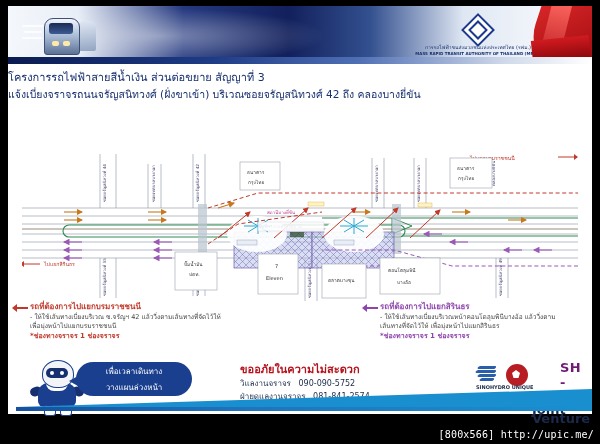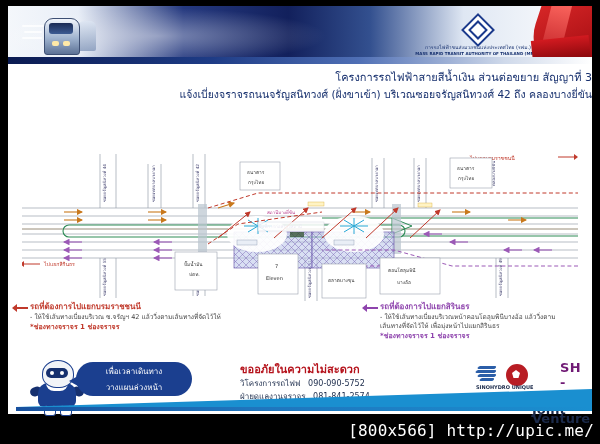--- a/index.html
+++ b/index.html
@@ -41,21 +41,21 @@
       background:linear-gradient(180deg,#d21a20,#7d0509)!important;}
   
   .mrta{position:absolute;left:395px;top:12px;width:150px;text-align:center;}
   .mrta .dia{margin:0 auto;width:20px;height:20px;transform:rotate(45deg);
       border:2px solid #1b3a8c;background:#fff;position:relative;}
   .mrta .dia:before{content:"";position:absolute;left:3px;top:3px;right:3px;bottom:3px;border:2px solid #1b3a8c;}
   .mrta .l1{font-size:5px;color:#16306f;margin-top:2px;line-height:7px;white-space:nowrap;}
   .mrta .l2{font-size:4px;color:#16306f;font-weight:bold;line-height:6px;white-space:nowrap;}
 
   
-  .head-txt{position:absolute;left:0;top:64px;width:584px;text-align:right;color:#17306e;}
+  .head-txt{position:absolute;left:0;top:64px;width:584px;text-align:left;color:#17306e;}
   .head-txt div{line-height:16px;font-size:10.5px;white-space:nowrap;}
   .head-txt .l1{font-size:11px;}
 
   
   .map{position:absolute;left:14px;top:140px;width:556px;height:160px;}
   .map svg{display:block;}
 
   
   .note{position:absolute;}
   .note .ttl{font-size:8px;font-weight:bold;margin:0 0 1px 0;line-height:10px;white-space:nowrap;}
@@ -110,21 +110,21 @@
   .jv-code{position:absolute;left:40px;top:30px;font-size:4.5px;color:#555;white-space:nowrap;}
 
   
   .wedge{position:absolute;left:8px;top:383px;width:576px;height:22px;overflow:hidden;}
   .wedge .w1{position:absolute;left:0;bottom:4px;width:576px;height:18px;background:#1a8fd0;
       clip-path:polygon(0 100%,100% 0,100% 100%);}
   .wedge .w2{position:absolute;left:0;bottom:0;width:576px;height:4px;
       background:linear-gradient(90deg,#17509e,#1f74bd 40%,#1a8fd0);}
 
   
-  .wm{position:absolute;right:6px;bottom:4px;font-size:16px;color:#fff;letter-spacing:.2px;
+  .wm{position:absolute;right:6px;bottom:4px;font-size:10px;color:#fff;letter-spacing:.2px;
       font-family:"DejaVu Sans Mono","Liberation Mono",monospace;white-space:nowrap;}
 
   .v-lab{font-size:4.2px;fill:#3a3a6a;}
 </style>
 </head>
 <body>
 
 <div id="shot">
   <div class="sheet">
 
@@ -325,20 +325,21 @@
       </svg>
     </div>
 
     <div class="note note-l">
       <div class="arrowmark">
           <span class="hd"></span>
           <span class="sh"></span>
         </div>
       <div class="ttl">รถที่ต้องการไปแยกบรมราชชนนี</div>
       <div class="ln">- ให้ใช้เส้นทางเบี่ยงบริเวณ ซ.จรัญฯ 42 แล้ววิ่งตามเส้นทางที่จัดไว้ให้</div>
+      <div class="ln">เพื่อมุ่งหน้าไปแยกบรมราชชนนี</div>
       <div class="star">*ช่องทางจราจร 1 ช่องจราจร</div>
     </div>
 
     <div class="note note-r">
       <div class="arrowmark">
           <span class="hd"></span>
           <span class="sh"></span>
         </div>
       <div class="ttl">รถที่ต้องการไปแยกสิรินธร</div>
       <div class="ln">- ให้ใช้เส้นทางเบี่ยงบริเวณหน้าคอนโดลุมพินีบางอ้อ แล้ววิ่งตาม</div>
@@ -359,21 +360,21 @@
       <div class="m-leg" style="left:32px;"></div>
     </div>
     <div class="bubble">
       <div>เพื่อเวลาเดินทาง</div>
       <div>วางแผนล่วงหน้า</div>
     </div>
 
     <div class="apol">
       <div class="t">ขออภัยในความไม่สะดวก</div>
       <div class="c">
-        <span>วิโครงการรถไฟฟ</span>&nbsp;&nbsp;
+        <span>วิแลงานจราจร</span>&nbsp;&nbsp;
         <span>090-090-5752</span>
       </div>
       <div class="c">
         <span>ฝ่ายดูแลงานจราจร</span>&nbsp;&nbsp;
         <span>081-841-2574</span>
       </div>
     </div>
 
     <div class="jv">
       <div class="jv-row">

